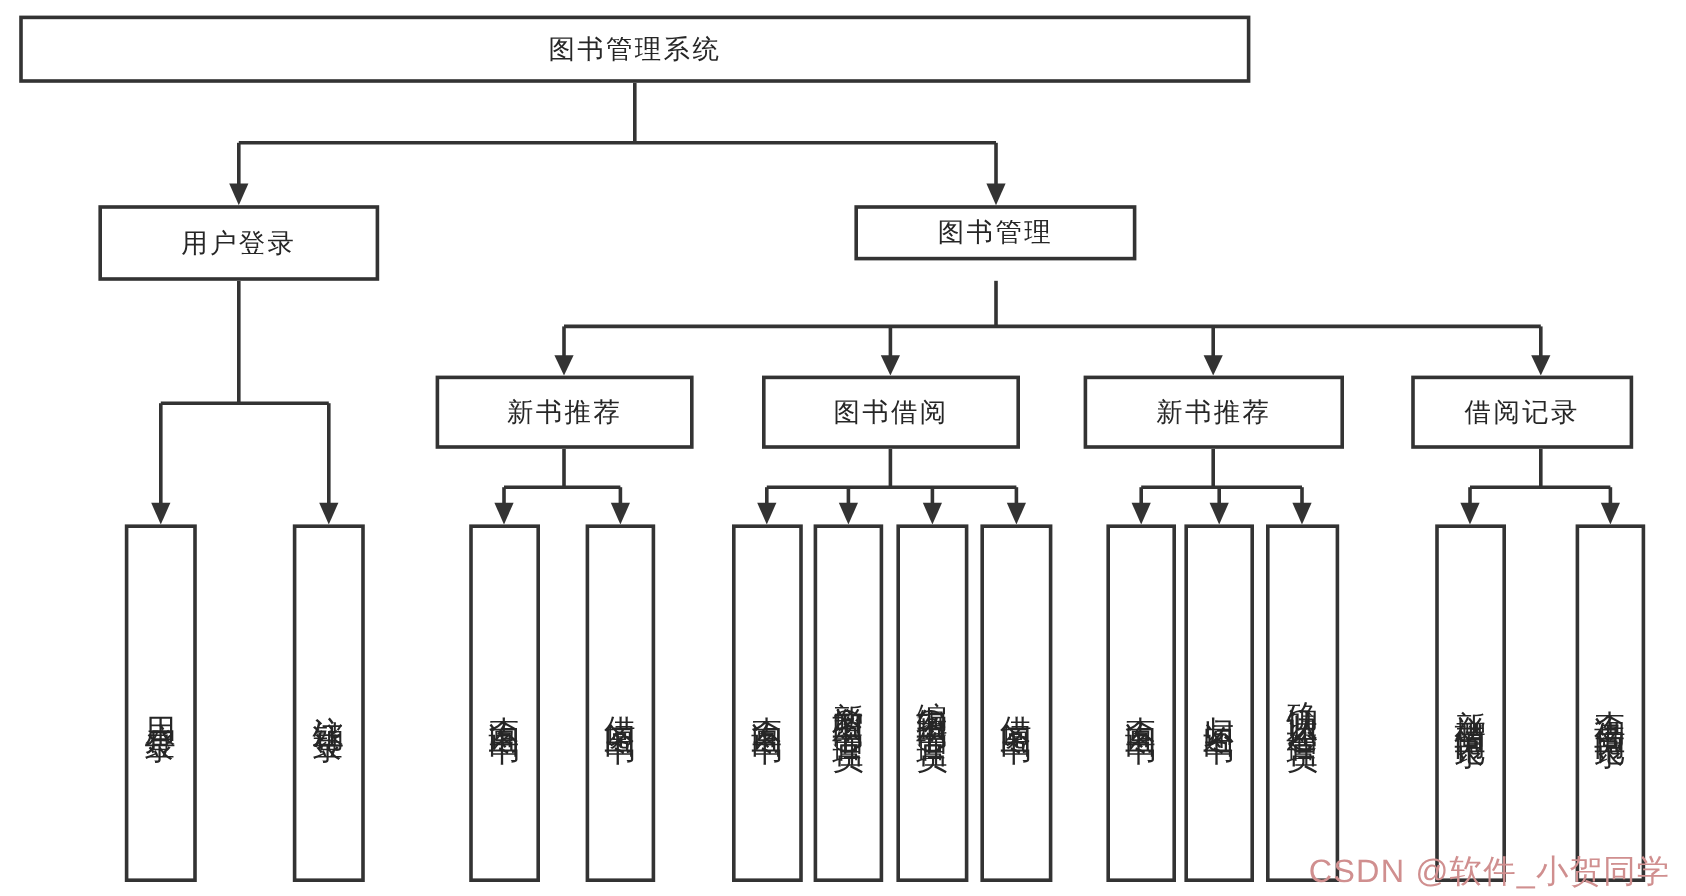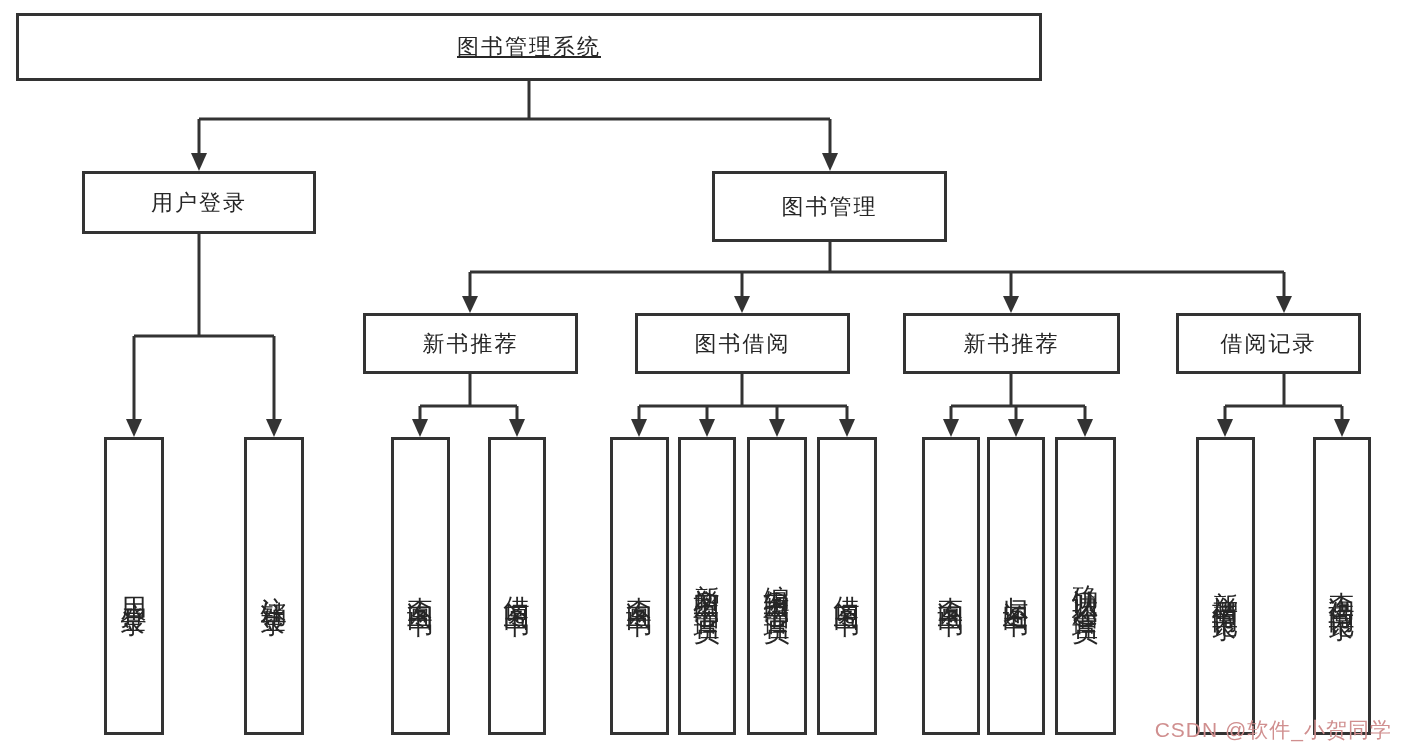--- a/index.html
+++ b/index.html
@@ -46,21 +46,21 @@
     text-orientation: mixed;
     font-size: 26px;
     letter-spacing: 5px;
     line-height: 1;
     text-align: center;
   }
   .watermark {
     position: absolute;
     right: 13px;
     bottom: 3px;
-    font-size: 21px;
+    font-size: 27px;
     letter-spacing: 1px;
     color: var(--watermark);
     z-index: 3;
     white-space: nowrap;
   }
 </style>
 </head>
 <body>
 
 <div class="canvas">
@@ -131,24 +131,24 @@
 
       <polygon points="943,419 959,419 951,437"></polygon>
       <polygon points="1008,419 1024,419 1016,437"></polygon>
       <polygon points="1077,419 1093,419 1085,437"></polygon>
 
       <polygon points="1217,419 1233,419 1225,437"></polygon>
       <polygon points="1334,419 1350,419 1342,437"></polygon>
     </g>
   </svg>
 
-  <div class="node h-node" style="left:16px; top:13px; width:1026px; height:68px;text-decoration:underline;">图书管理系统</div>
+  <div class="node h-node" style="left:16px; top:13px; width:1026px; height:56px;">图书管理系统</div>
 
   <div class="node h-node" style="left:82px; top:171px; width:234px; height:63px;">用户登录</div>
-  <div class="node h-node" style="left:712px; top:171px; width:235px; height:71px;">图书管理</div>
+  <div class="node h-node" style="left:712px; top:171px; width:235px; height:46px;">图书管理</div>
 
   <div class="node h-node" style="left:635px; top:313px; width:215px; height:61px;">图书借阅</div>
   <div class="node h-node" style="left:363px; top:313px; width:215px; height:61px;">新书推荐</div>
   <div class="node h-node" style="left:903px; top:313px; width:217px; height:61px;">新书推荐</div>
   <div class="node h-node" style="left:1176px; top:313px; width:185px; height:61px;">借阅记录</div>
 
   <div class="node leaf" style="left:104px; top:437px; width:60px; height:298px;">用户登录</div>
   <div class="node leaf" style="left:244px; top:437px; width:60px; height:298px;">注销登录</div>
 
   <div class="node leaf" style="left:391px; top:437px; width:59px; height:298px;">查询图书</div>

